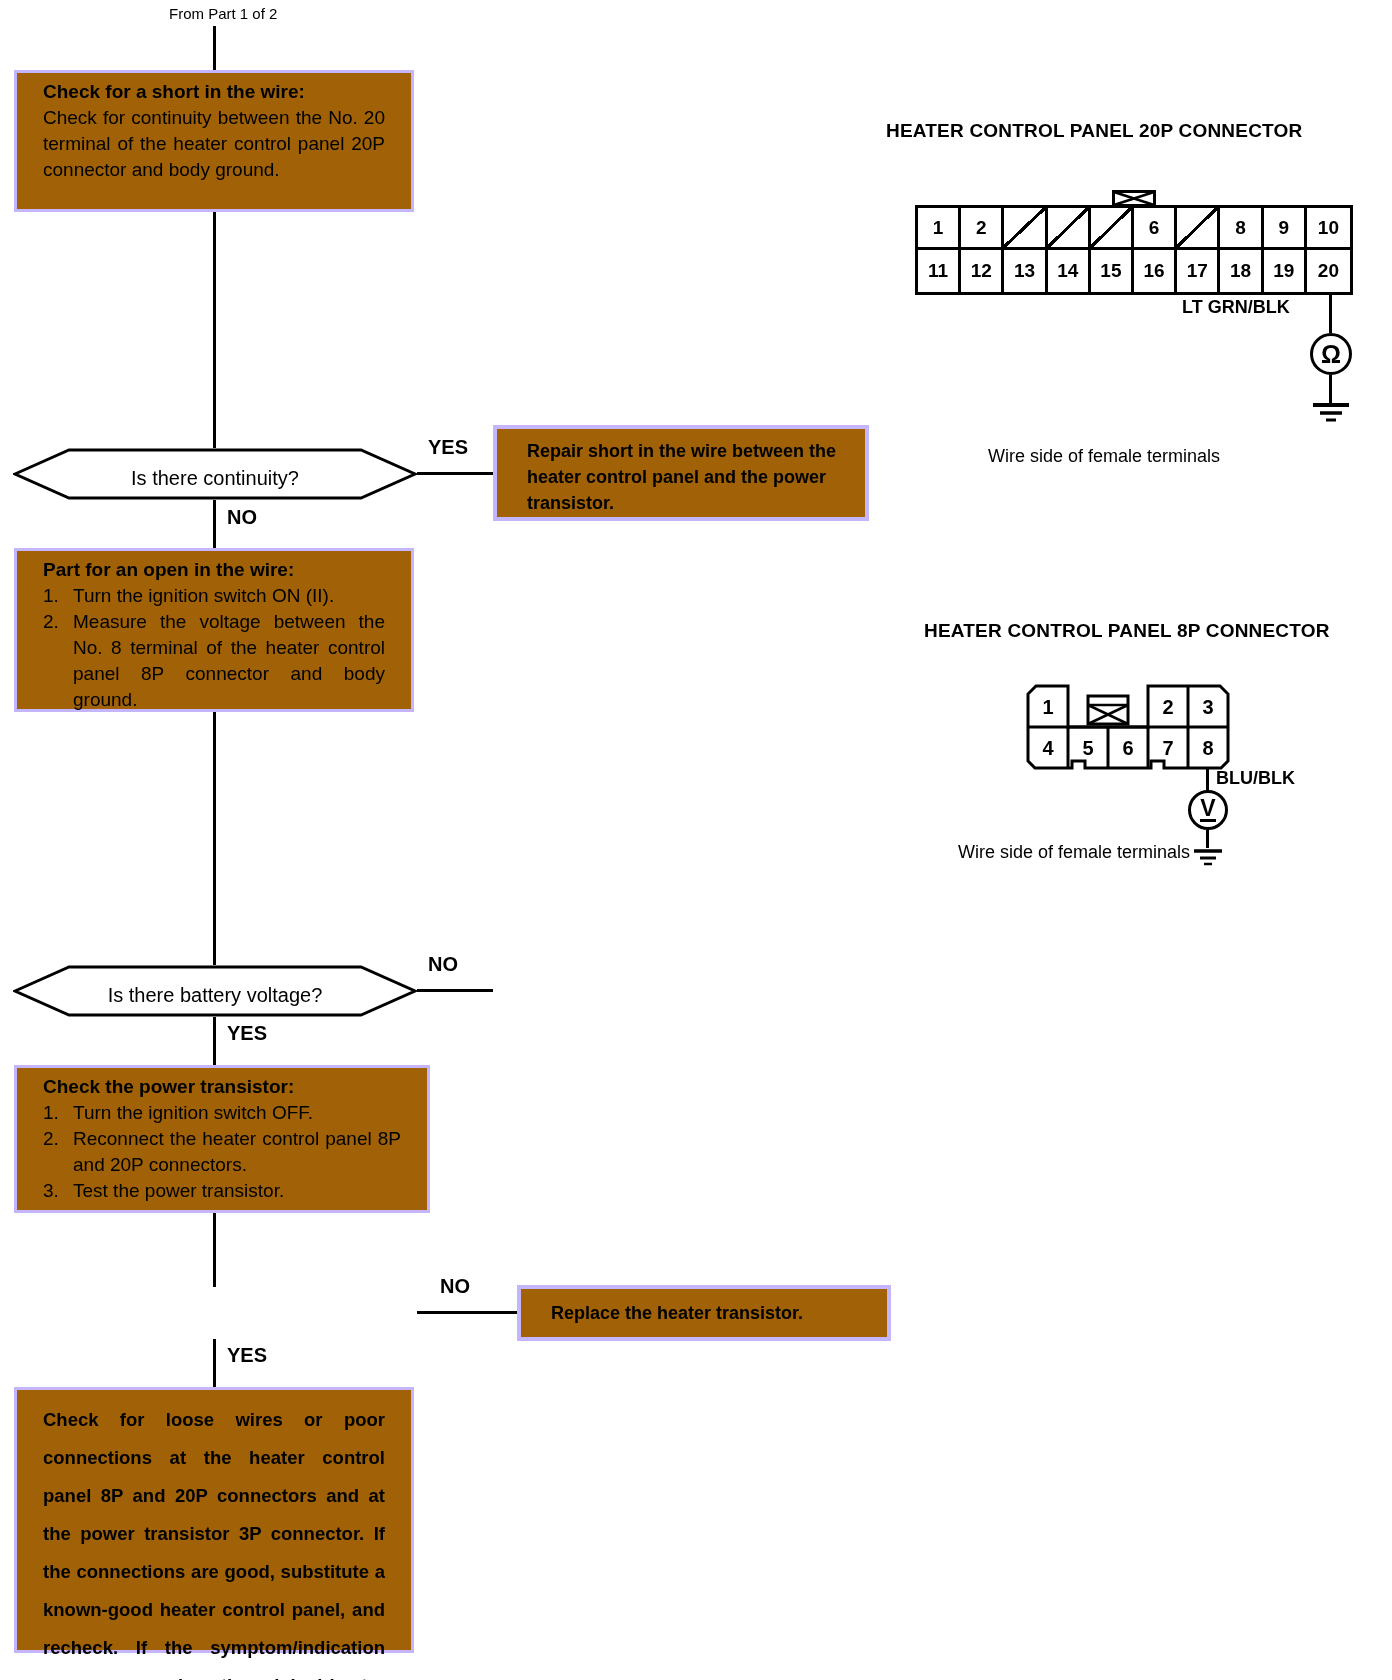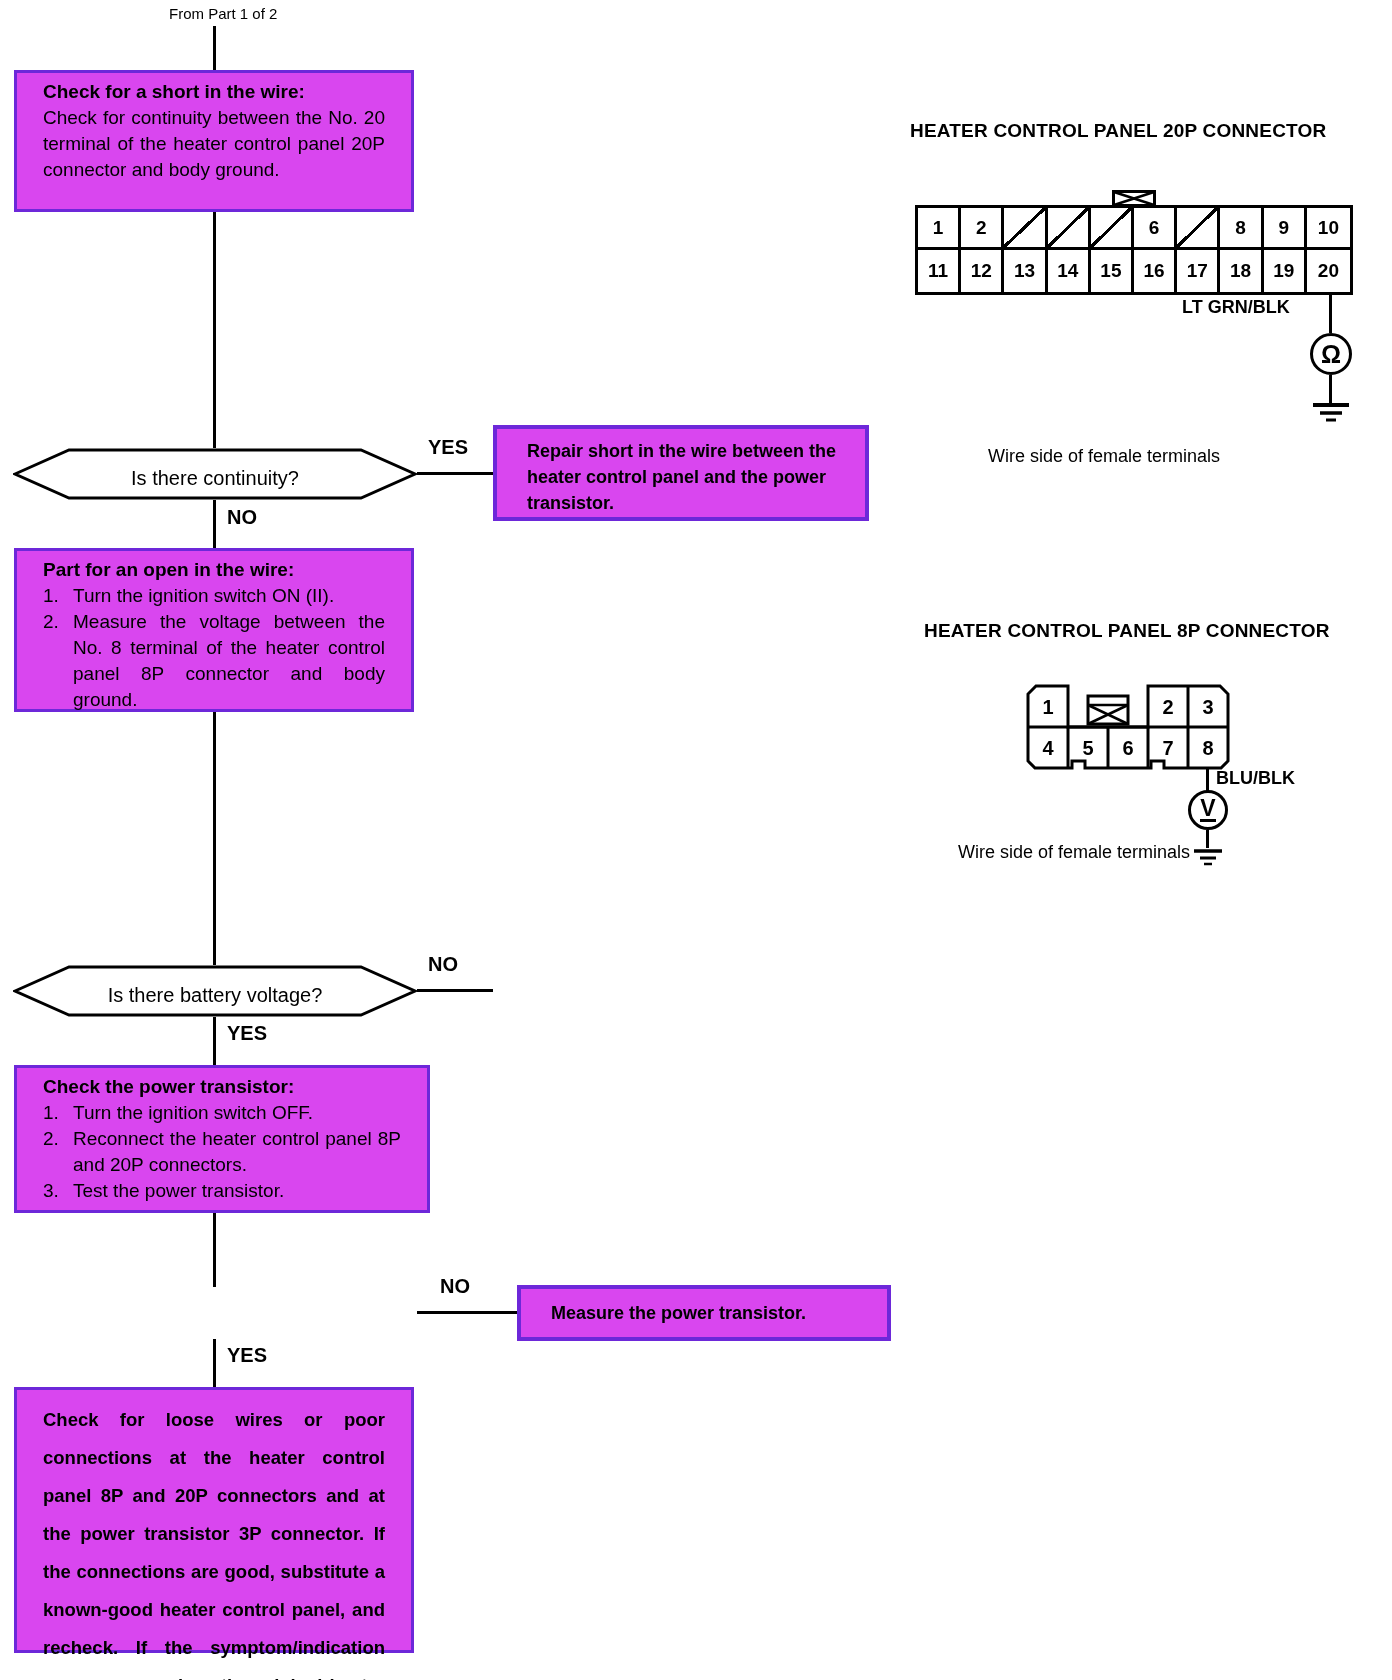--- a/index.html
+++ b/index.html
@@ -3,21 +3,21 @@
 <meta charset="utf-8">
 <style>
   html,body{margin:0;padding:0;background:#fff;}
   #stage{
     position:relative;width:1392px;height:1680px;background:#ffffff;
     font-family:"Liberation Sans",sans-serif;color:#000;overflow:hidden;
   }
   .abs{position:absolute;}
   .vline{width:3px;background:#000;}
   .hline{height:3px;background:#000;}
-  .box{border:3px solid #6d28d9;background:#d946ef;box-sizing:border-box;}
+  .box{border:3px solid #c4b5fd;background:#a16207;box-sizing:border-box;}
   .proc{padding:6px 26px;font-size:19px;line-height:26px;}
   .proc .btitle{font-weight:bold;}
   .proc .bbody{text-align:justify;}
   .li{display:flex;}
   .li .num{width:30px;flex:0 0 30px;}
   .li .litext{flex:1;text-align:justify;}
   .action{border-width:4px;padding:9px 14px 9px 30px;font-size:18px;line-height:26px;font-weight:bold;}
   .action.center{display:flex;align-items:center;}
   .finalbox{padding:11px 26px;font-size:18.5px;line-height:38px;font-weight:bold;text-align:justify;}
   .hexwrap{width:404px;height:60px;}
@@ -113,26 +113,26 @@
       <span class="num">3.</span>
       <span class="litext">Test the power transistor.</span>
     </div>
   </div>
 
   <div class="abs branch" style="left:440px;top:1275px;">NO</div>
   <div class="abs hline" style="left:417px;top:1311px;width:100px;"></div>
   <div class="abs branch" style="left:227px;top:1344px;">YES</div>
 
   <div class="abs box action center" style="left:517px;top:1285px;width:374px;height:56px;">
-    <span>Measure the power transistor.</span>
+    <span>Replace the heater transistor.</span>
   </div>
 
   <div class="abs box finalbox" style="left:14px;top:1387px;width:400px;height:266px;">Check for loose wires or poor connections at the heater control panel 8P and 20P connectors and at the power transistor 3P connector. If the connections are good, substitute a known-good heater control panel, and recheck. If the symptom/indication goes away, replace the original heater control panel.</div>
 
-  <div class="abs ctitle" style="left:910px;top:120px;">HEATER CONTROL PANEL 20P CONNECTOR</div>
+  <div class="abs ctitle" style="left:886px;top:120px;">HEATER CONTROL PANEL 20P CONNECTOR</div>
 
   <svg class="abs" style="left:1112px;top:190px;" width="44" height="17" viewBox="0 0 44 17">
     <rect x="1.5" y="1.5" width="41" height="14" fill="#fff" stroke="#000" stroke-width="3"></rect>
     <line x1="2" y1="2" x2="42" y2="15" stroke="#000" stroke-width="2.5"></line>
     <line x1="42" y1="2" x2="2" y2="15" stroke="#000" stroke-width="2.5"></line>
   </svg>
 
   <div class="abs grid20" style="left:915px;top:205px;">
     <div class="cell">1</div>
     <div class="cell">2</div>

